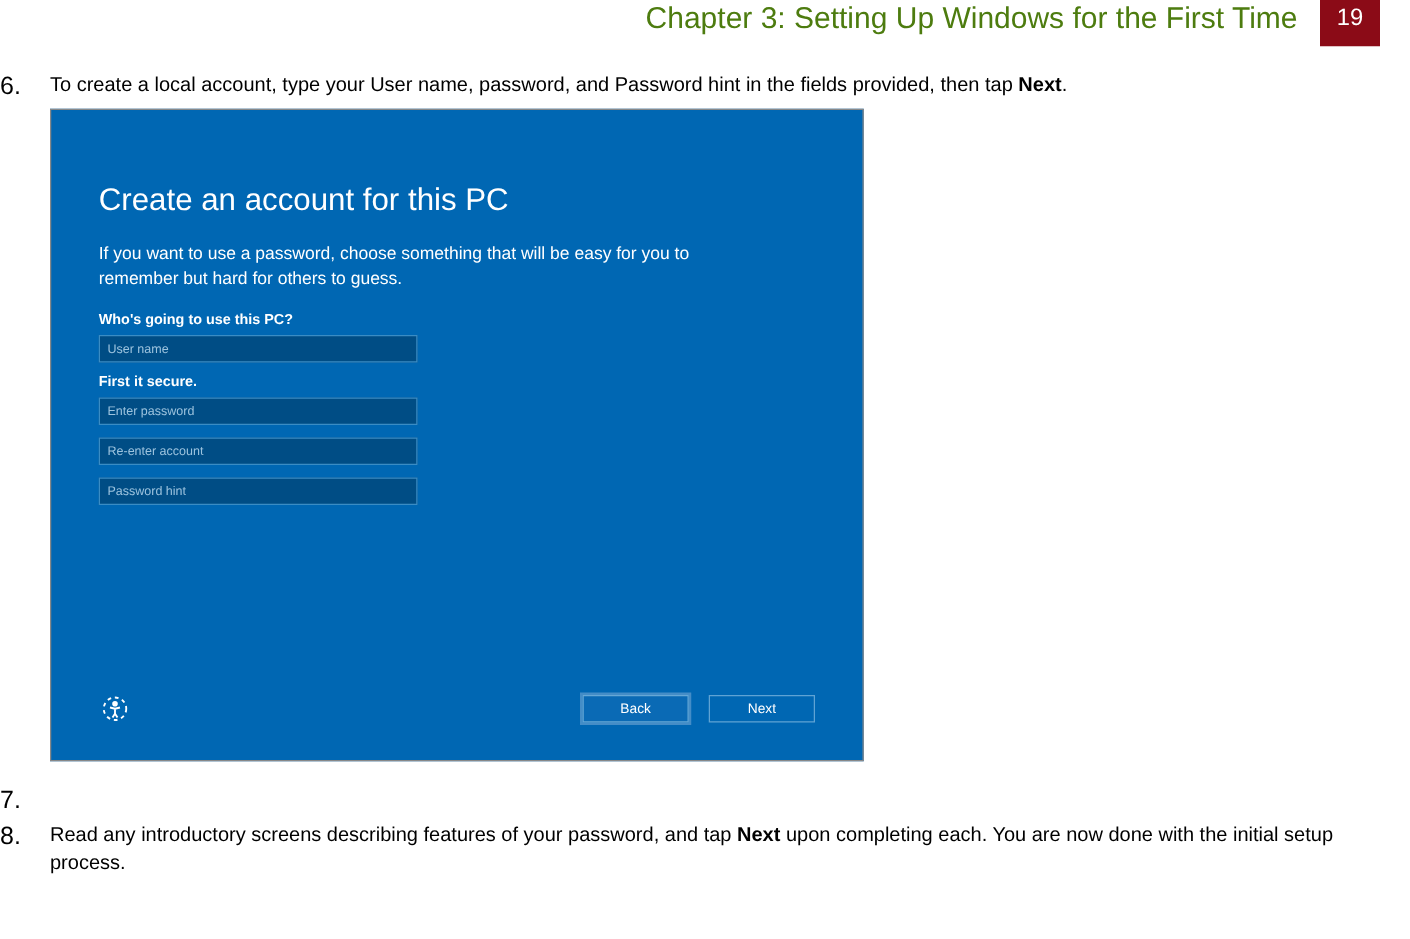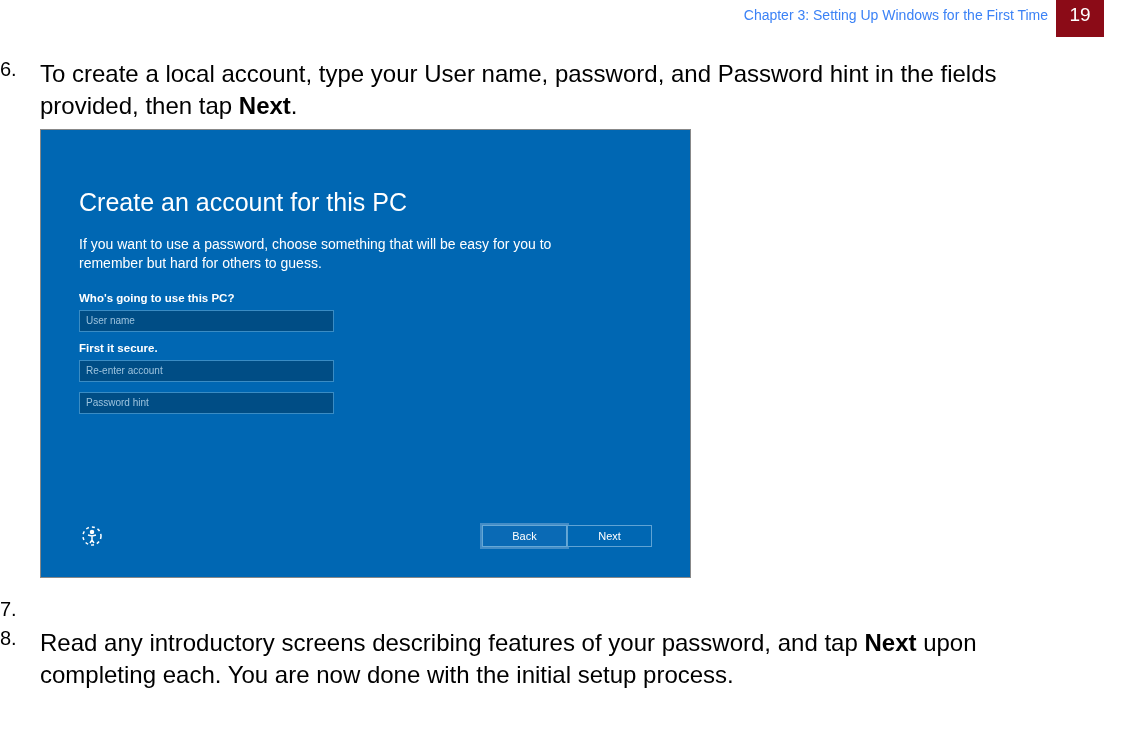--- a/index.html
+++ b/index.html
@@ -11,23 +11,23 @@
       position: relative;
     }
     .header {
       display: flex;
       justify-content: flex-end;
       align-items: center;
       padding-right: 0;
       height: 30px;
     }
     .chapter-title {
-      font-size: 14px;
-      color: #3b82f6;
-      margin-right: 8px;
+      font-size: 24px;
+      color: #4d7c0f;
+      margin-right: 18px;
     }
     .page-number {
       background: #8b0b17;
       color: #fff;
       font-size: 19px;
       width: 48px;
       height: 44px;
       display: flex;
       align-items: center;
       justify-content: center;
@@ -41,29 +41,29 @@
       margin-bottom: 6px;
     }
     .list-number {
       font-size: 20px;
       color: #000;
       width: 40px;
       text-align: left;
       flex-shrink: 0;
     }
     .list-body {
-      font-size: 24px;
+      font-size: 16px;
       color: #000;
       line-height: 1.35;
     }
     .bold { font-weight: bold; }
     .screenshot {
       margin: 6px 0 20px 40px;
       width: 651px;
-      height: 449px;
+      height: 522px;
       border: 1px solid #888;
       background: #0067b3;
       position: relative;
       font-family: 'Segoe UI', Arial, sans-serif;
     }
     .scr-inner {
       position: absolute;
       left: 38px;
       top: 58px;
       right: 38px;
@@ -108,21 +108,21 @@
     }
     .accessibility-icon {
       width: 26px;
       height: 26px;
       display: flex;
       align-items: center;
       justify-content: center;
     }
     .scr-buttons {
       display: flex;
-      gap: 0;
+      gap: 16px;
     }
     .scr-btn {
       width: 85px;
       height: 22px;
       font-size: 11px;
       color: #fff;
       display: flex;
       align-items: center;
       justify-content: center;
       cursor: pointer;
@@ -158,20 +158,21 @@
     </li>
   </ol>
 
   <div class="screenshot">
     <div class="scr-inner">
       <div class="scr-title">Create an account for this PC</div>
       <div class="scr-desc">If you want to use a password, choose something that will be easy for you to remember but hard for others to guess.</div>
       <div class="scr-label">Who's going to use this PC?</div>
       <div class="scr-input">User name</div>
       <div class="scr-label">First it secure.</div>
+      <div class="scr-input">Enter password</div>
       <div class="scr-input">Re-enter account</div>
       <div class="scr-input">Password hint</div>
     </div>
     <div class="scr-bottom">
       <div class="accessibility-icon">
         <svg width="24" height="24" viewBox="0 0 24 24" fill="none" stroke="#fff" stroke-width="1.5">
           <circle cx="12" cy="12" r="9" stroke-dasharray="3 3"></circle>
           <circle cx="12" cy="8" r="1.5" fill="#fff"></circle>
           <path d="M8 11 L12 12 L16 11 M12 12 L12 16 M10 19 L12 16 L14 19"></path>
         </svg>

